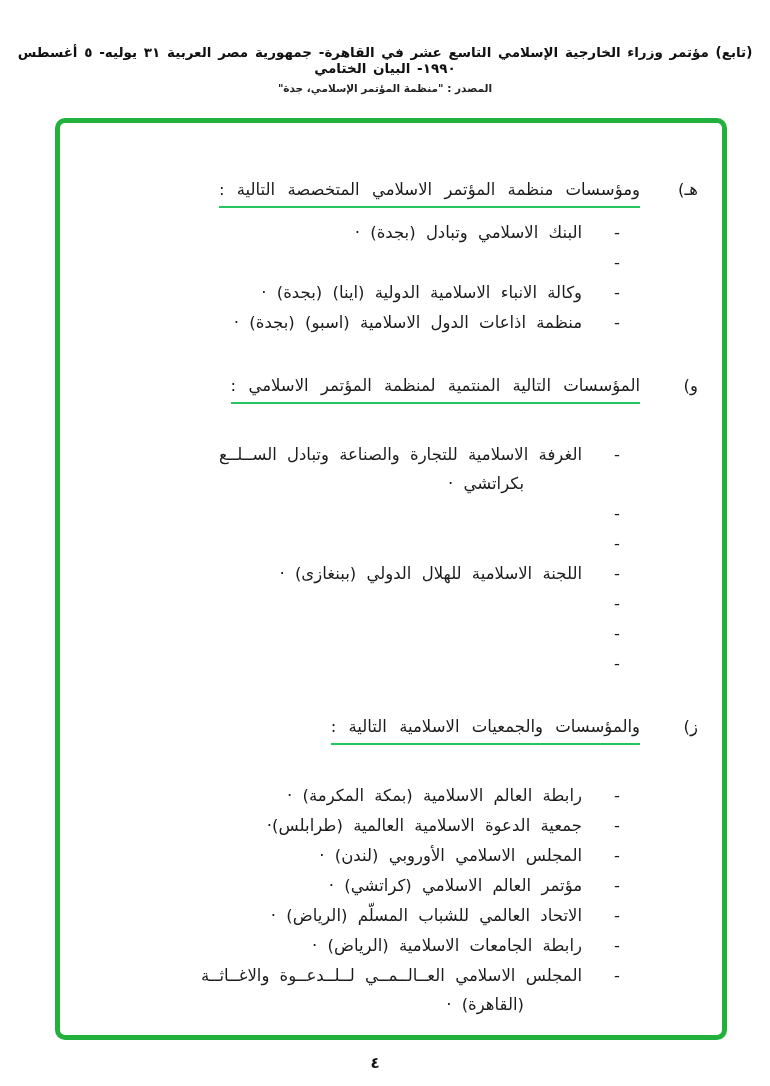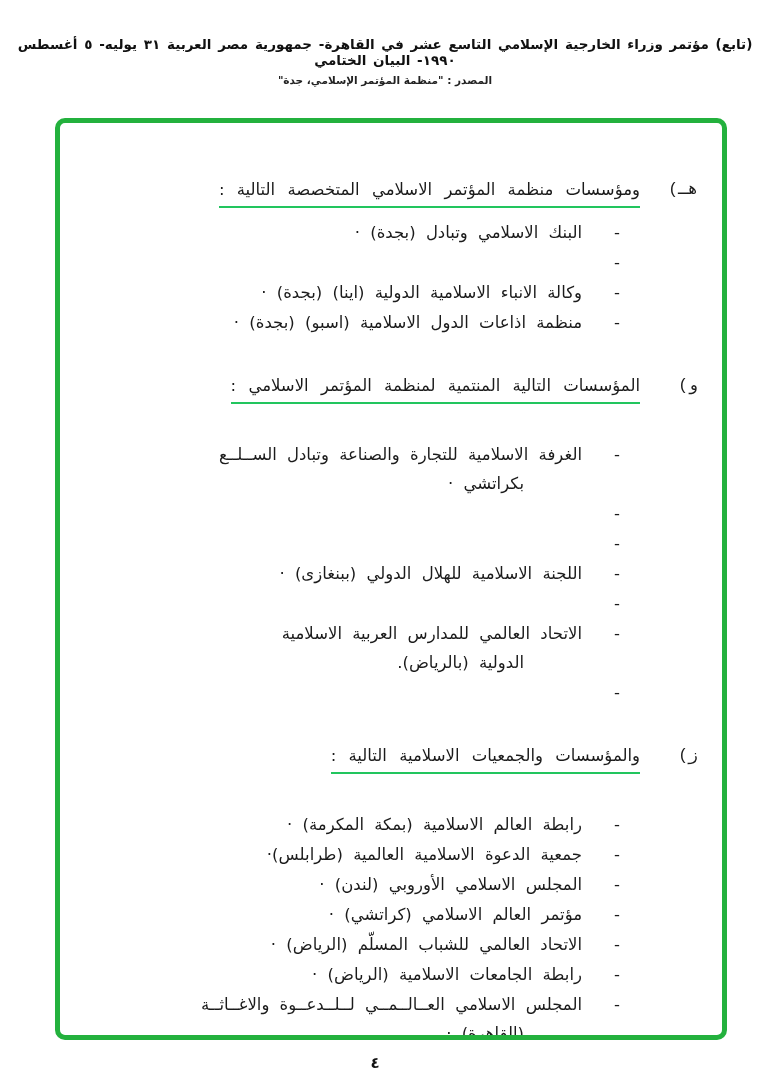--- a/index.html
+++ b/index.html
@@ -6,21 +6,21 @@
   body{
     width:770px;height:1086px;
     background:#ffffff;
     position:relative;
     font-family:"DejaVu Sans",sans-serif;
     color:#1b1b1b;
     overflow:hidden;
   }
   
   .header{
-    position:absolute;top:36px;left:0;right:0;
+    position:absolute;top:44px;left:0;right:0;
     text-align:center;
     direction:rtl;
   }
   .header-title{
     font-size:13.5px;
     font-weight:bold;
     color:#111;
     word-spacing:2px;
   }
   .header-source{
@@ -51,21 +51,20 @@
   .section{margin:0;}
   .section + .section{margin-top:34px;}
   .heading-row{
     display:flex;
     align-items:flex-start;
     gap:20px;
   }
   .marker{
     flex:0 0 38px;
     white-space:nowrap;
-    font-family:Liberation Mono, monospace;
   }
   .heading{
     border-bottom:2px solid #22c55e;
     padding-bottom:2px;
     word-spacing:7px;
   }
   .items{margin-top:10px;}
   .items.spaced{margin-top:36px;}
   .item-row{
     display:flex;
@@ -147,22 +146,20 @@
         </div>
         <div class="item-row">
           <span class="item-dash">-</span>
           <span class="item-text">اللجنة الاسلامية للهلال الدولي (ببنغازى) ·</span>
         </div>
         <div class="item-row">
           <span class="item-dash">-</span>
         </div>
         <div class="item-row">
           <span class="item-dash">-</span>
-          <span class="item-text">الاتحاد العالمي للمدارس العربية الاسلامية
-الدولية (بالرياض).</span>
         </div>
         <div class="item-row">
           <span class="item-dash">-</span>
         </div>
       </div>
     </div>
 
     <div class="section">
       <div class="heading-row">
         <span class="marker">ز)</span>

